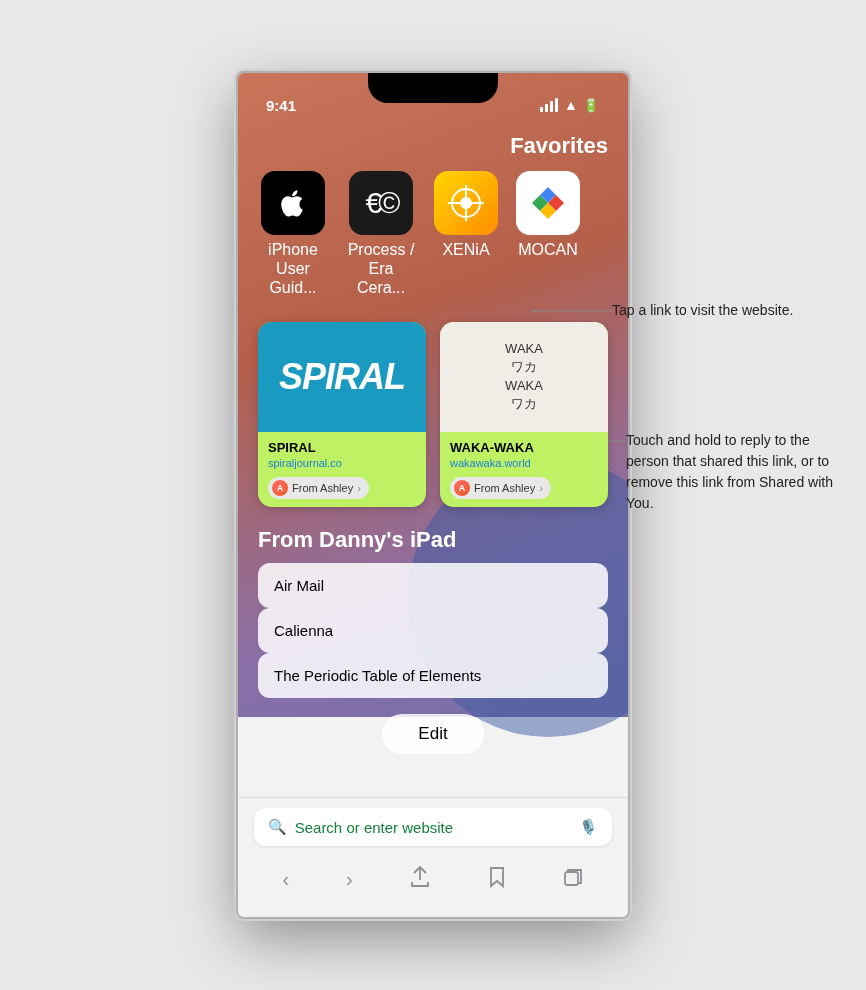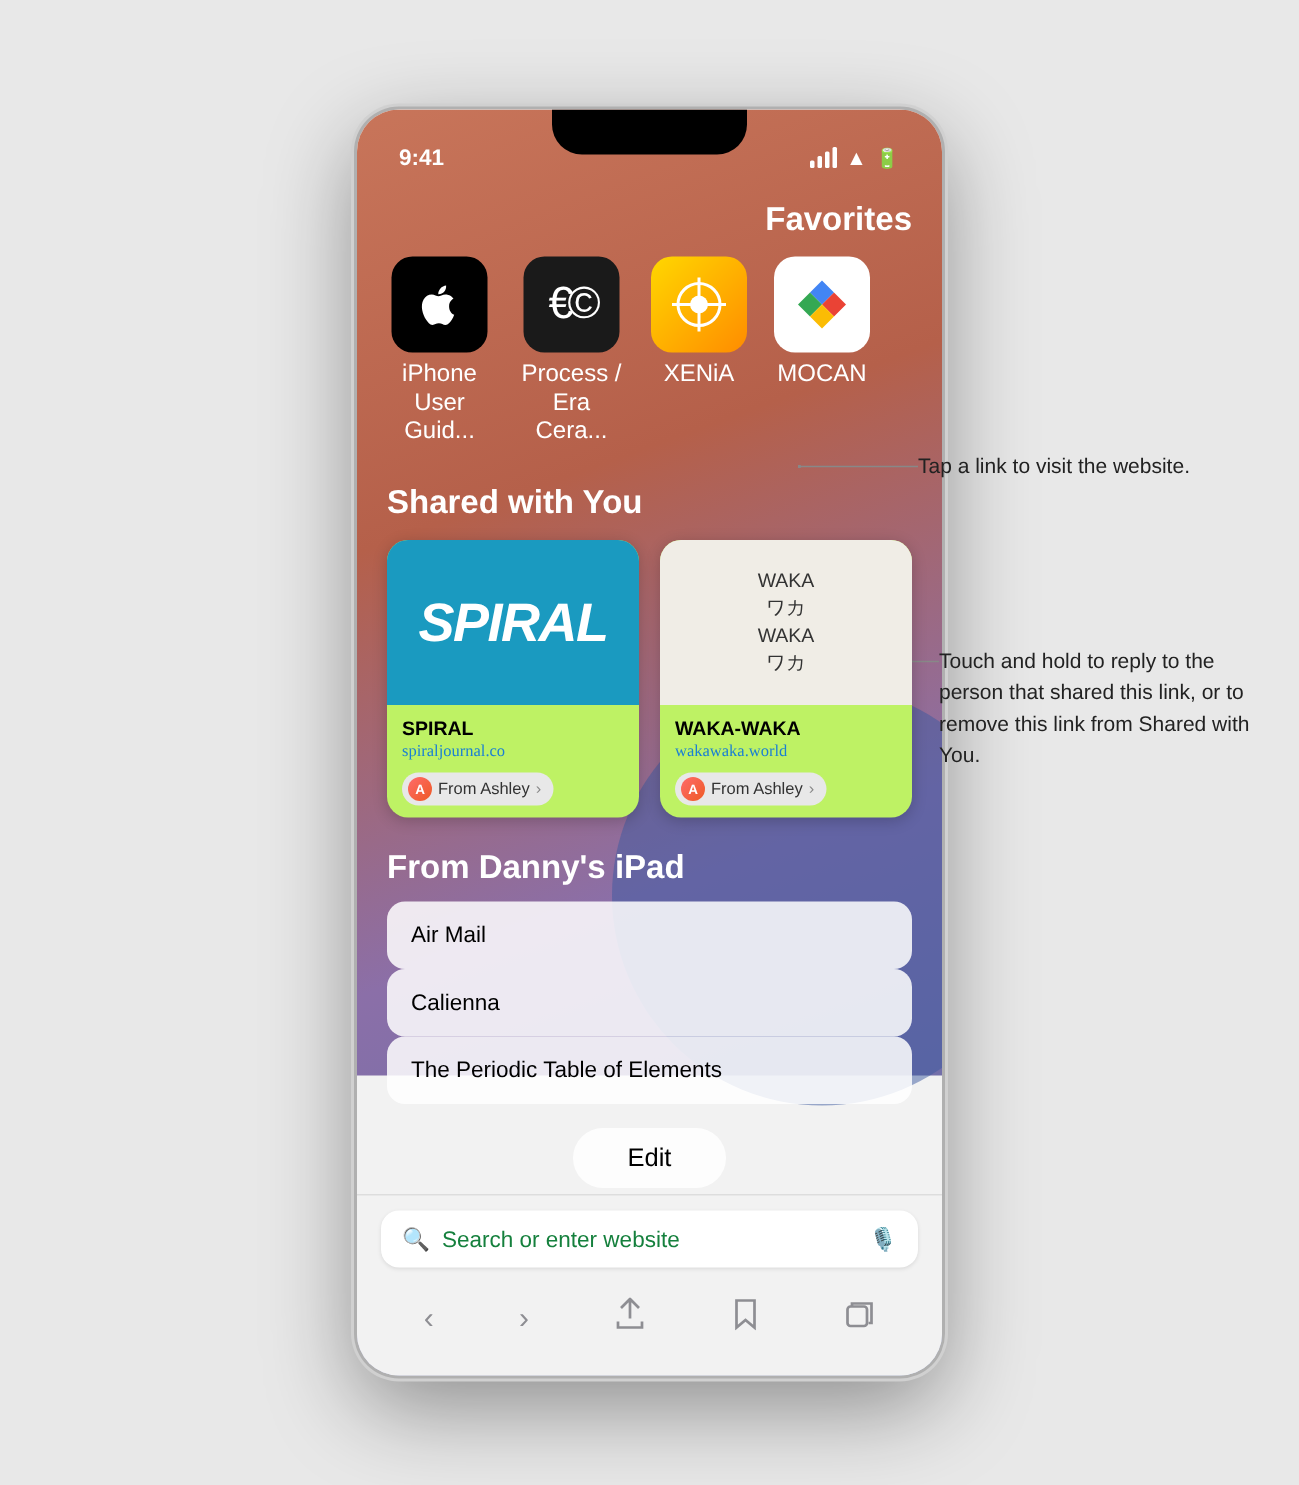--- a/index.html
+++ b/index.html
@@ -17,21 +17,21 @@
     .phone-wrapper {
       position: relative;
       width: 390px;
       height: 844px;
     }
 
     .phone-frame {
       width: 390px;
       height: 844px;
       background: #fff;
-      border-radius: 28px;
+      border-radius: 6px;
       overflow: hidden;
       position: relative;
       box-shadow: 0 0 0 2px #b0b0b0, 0 0 0 4px #d0d0d0, 0 20px 60px rgba(0,0,0,0.4);
     }
 
     
     .phone-bg {
       position: absolute;
       top: 0; left: 0; right: 0; bottom: 0;
       background: linear-gradient(160deg, #c8755a 0%, #b5604a 30%, #8b6fa8 60%, #5a6faa 100%);
@@ -211,21 +211,20 @@
     .card-title {
       font-size: 13px;
       font-weight: 700;
       color: #000;
       margin-bottom: 2px;
     }
 
     .card-url {
       font-size: 11px;
       color: #1a7fd4;
-      font-family: Liberation Serif, serif;
     }
 
     .card-from {
       padding: 4px 10px 8px;
     }
 
     .from-badge {
       display: inline-flex;
       align-items: center;
       gap: 4px;
@@ -495,21 +494,20 @@
               <path d="M8 24 L24 8 L32 16 L24 24 L16 16 Z" fill="#4285f4"></path>
               <path d="M24 8 L40 24 L32 32 L24 24 L32 16 Z" fill="#ea4335"></path>
               <path d="M16 16 L24 24 L16 32 L8 24 Z" fill="#34a853"></path>
               <path d="M24 24 L32 32 L24 40 L16 32 Z" fill="#fbbc04"></path>
             </svg>
           </div>
           <span class="fav-label">MOCAN</span>
         </div>
       </div>
 
-      <div class="shared-section-title">Shared with You</div>
       <div class="shared-cards">
 
         <div class="shared-card">
           <div class="card-image">
             <div class="card-spiral">
               <span class="card-spiral-text">SPIRAL</span>
             </div>
           </div>
           <div class="card-info">
             <div class="card-title">SPIRAL</div>

